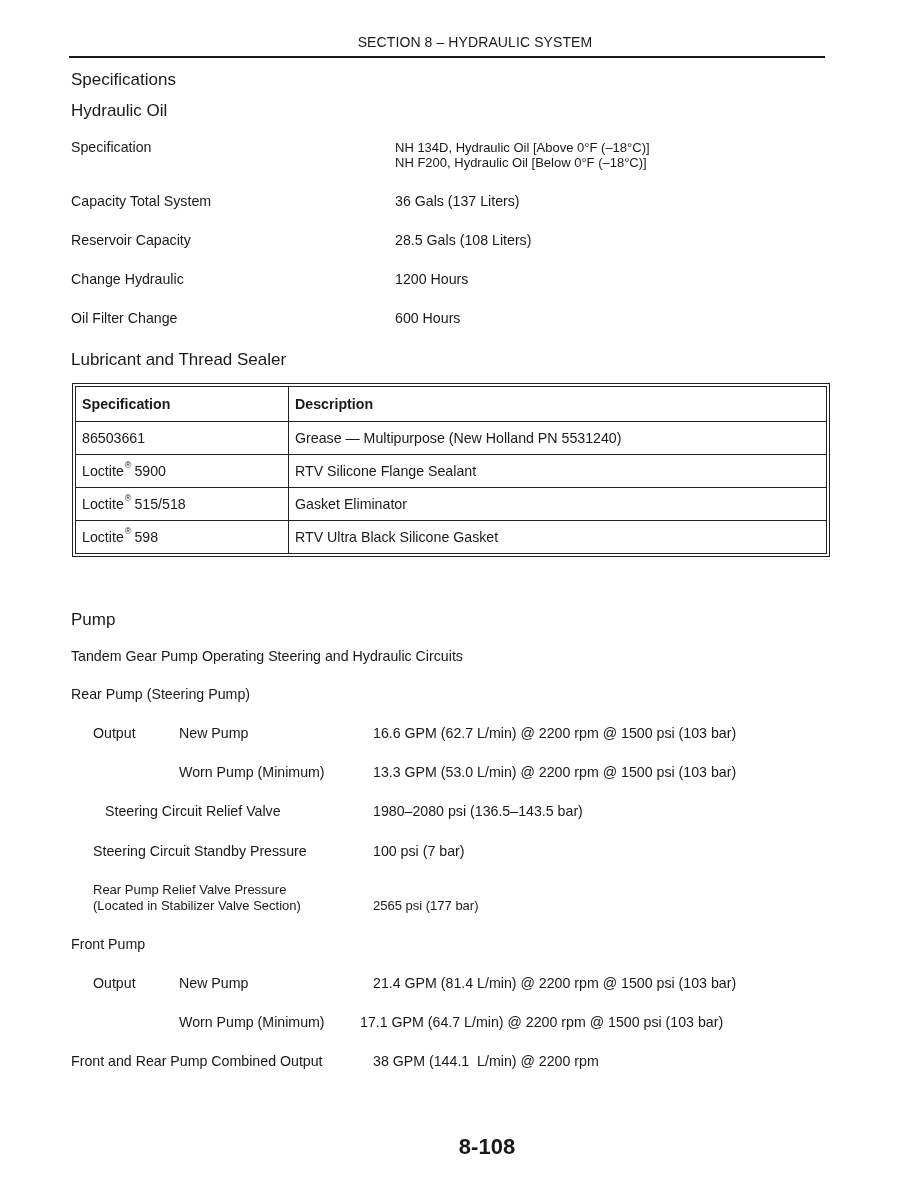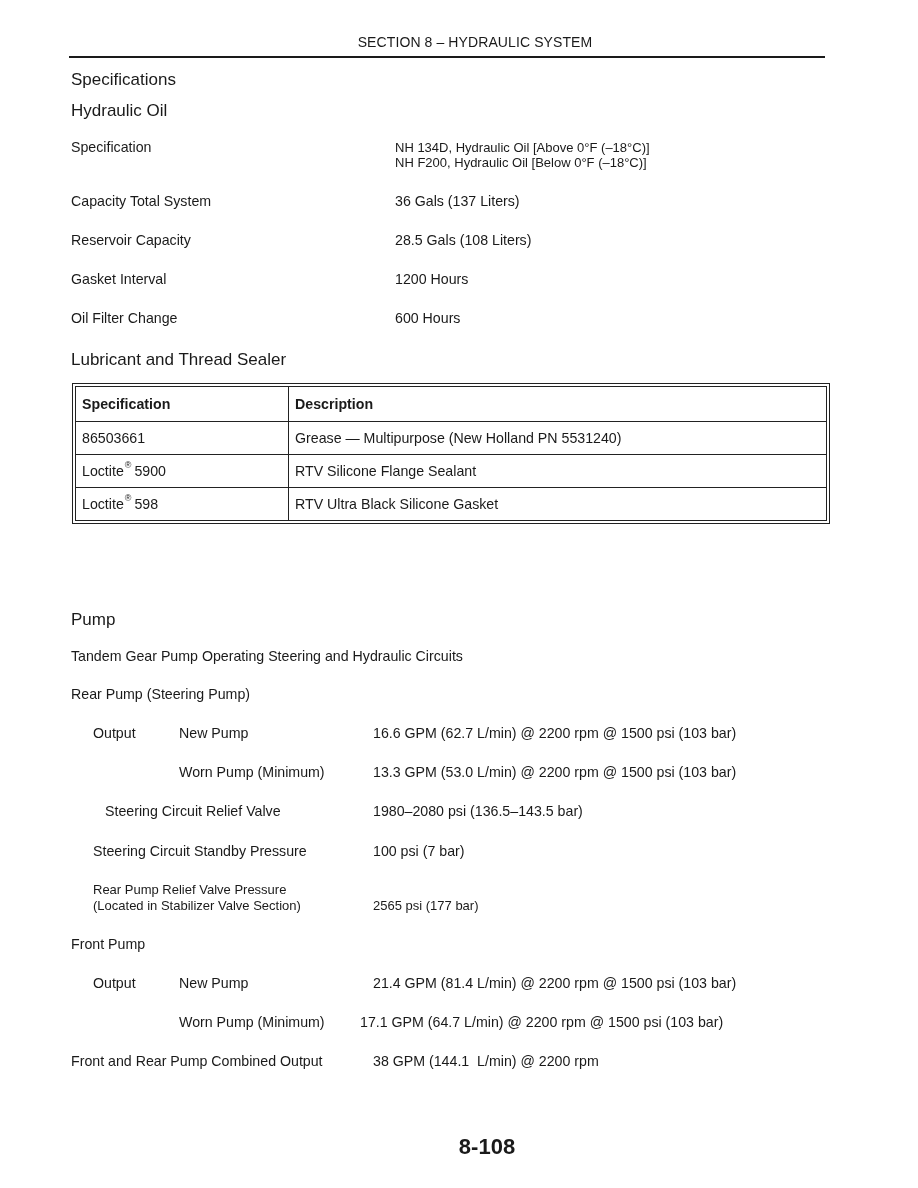--- a/index.html
+++ b/index.html
@@ -45,21 +45,21 @@
   <div class="abs body" style="top:139px;left:71px;">Specification</div>
   <div class="abs val" style="top:140px;left:395px;">NH 134D, Hydraulic Oil [Above 0°F (–18°C)]</div>
   <div class="abs val" style="top:155px;left:395px;">NH F200, Hydraulic Oil [Below 0°F (–18°C)]</div>
 
   <div class="abs body" style="top:193px;left:71px;">Capacity Total System</div>
   <div class="abs body" style="top:193px;left:395px;">36 Gals (137 Liters)</div>
 
   <div class="abs body" style="top:232px;left:71px;">Reservoir Capacity</div>
   <div class="abs body" style="top:232px;left:395px;">28.5 Gals (108 Liters)</div>
 
-  <div class="abs body" style="top:271px;left:71px;">Gasket Interval</div>
+  <div class="abs body" style="top:271px;left:71px;">Change Hydraulic</div>
   <div class="abs body" style="top:271px;left:395px;">1200 Hours</div>
 
   <div class="abs body" style="top:310px;left:71px;">Oil Filter Change</div>
   <div class="abs body" style="top:310px;left:395px;">600 Hours</div>
 </div>
 
 <div class="abs h1" style="top:350px;left:71px;">Lubricant and Thread Sealer</div>
 
 <div class="spec-table">
   <table>
@@ -70,20 +70,24 @@
       </tr>
     </thead>
     <tbody>
       <tr>
         <td class="c1"><span>86503661</span></td>
         <td>Grease — Multipurpose (New Holland PN 5531240)</td>
       </tr>
       <tr>
         <td class="c1"><span>Loctite</span><sup class="reg">®</sup><span>5900</span></td>
         <td>RTV Silicone Flange Sealant</td>
+      </tr>
+      <tr>
+        <td class="c1"><span>Loctite</span><sup class="reg">®</sup><span>515/518</span></td>
+        <td>Gasket Eliminator</td>
       </tr>
       <tr>
         <td class="c1"><span>Loctite</span><sup class="reg">®</sup><span>598</span></td>
         <td>RTV Ultra Black Silicone Gasket</td>
       </tr>
     </tbody>
   </table>
 </div>
 
 <div class="abs h1" style="top:610px;left:71px;">Pump</div>

